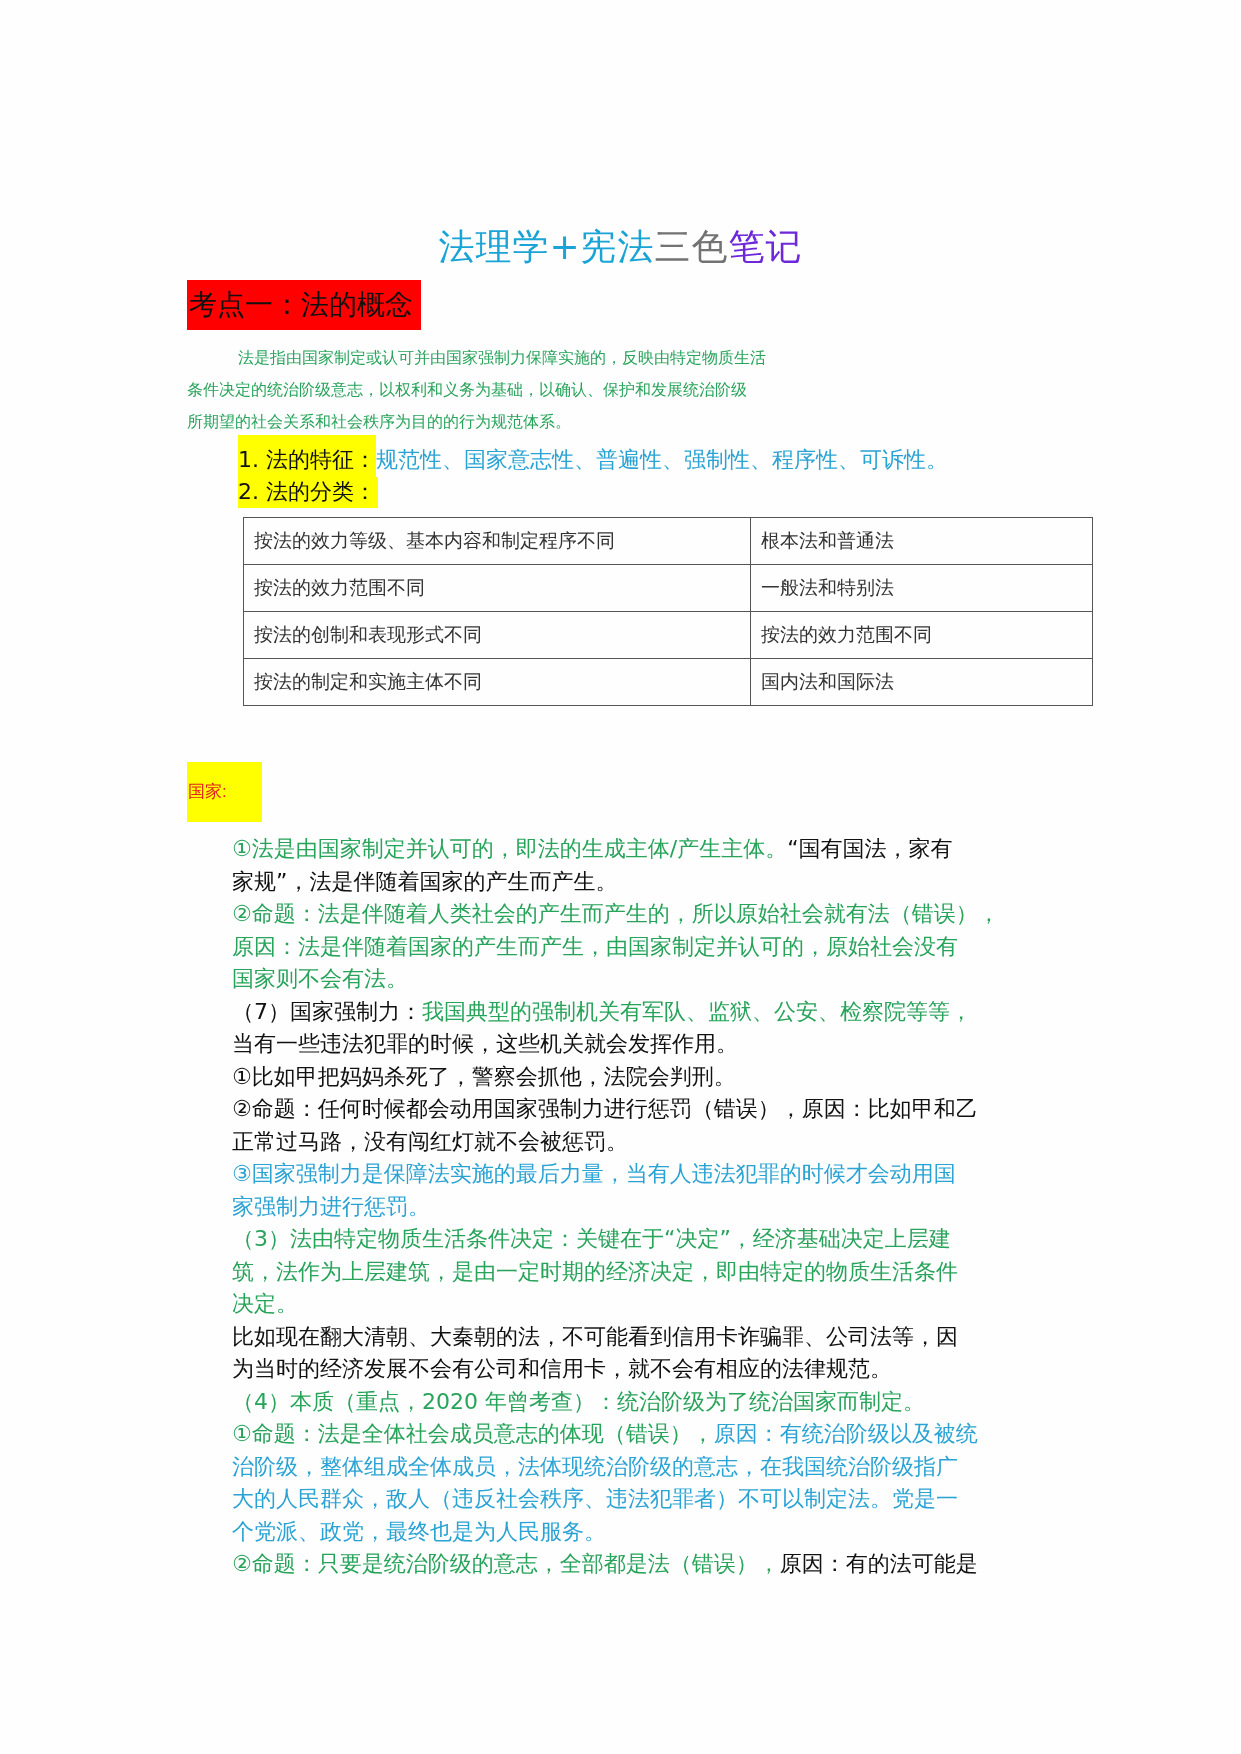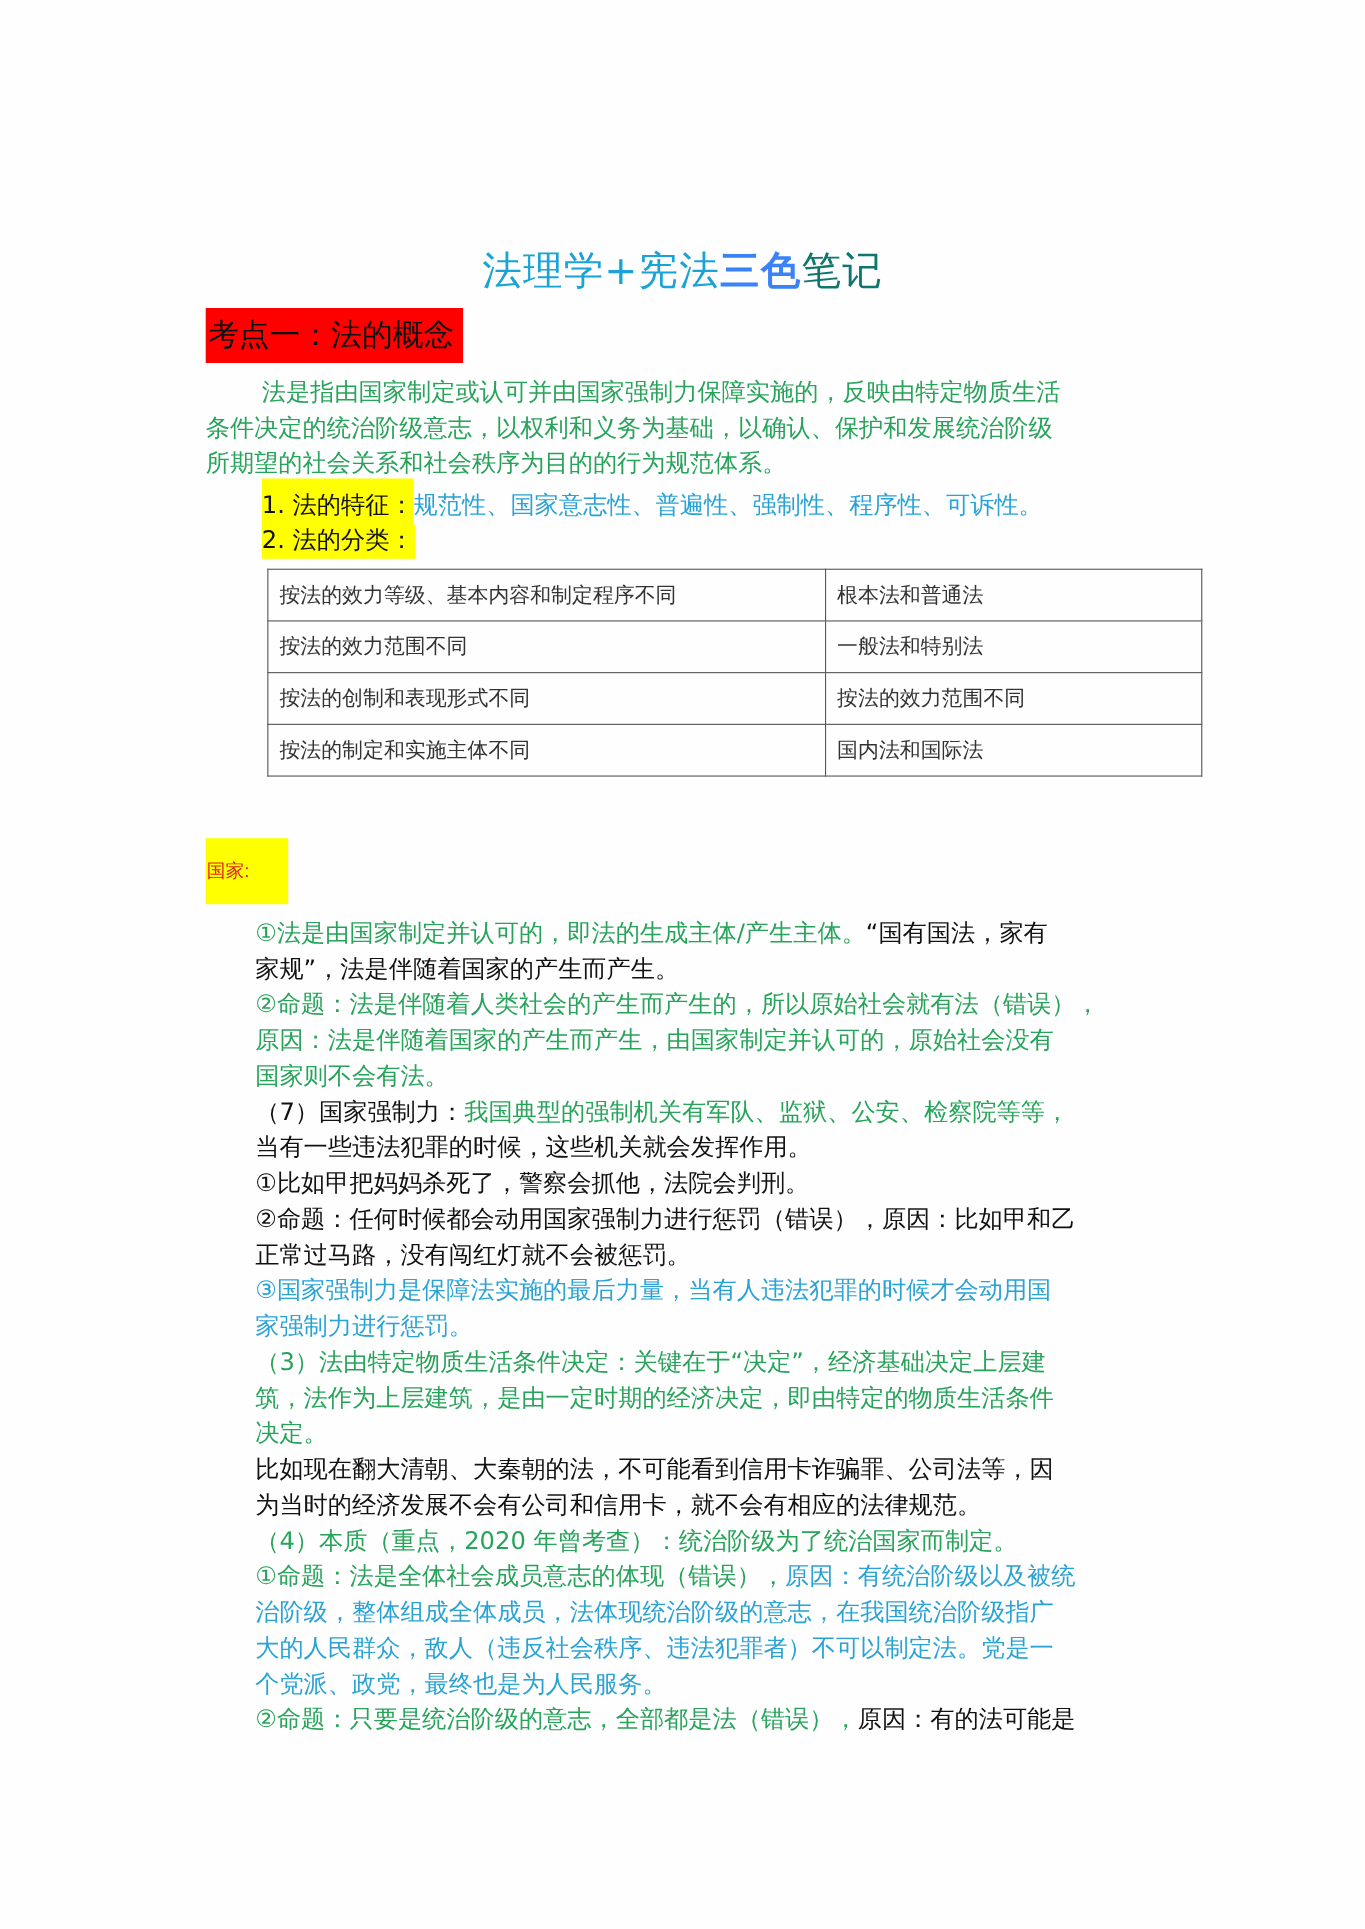--- a/index.html
+++ b/index.html
@@ -1,28 +1,28 @@
 <!DOCTYPE html>
 <html><head>
 <meta charset="utf-8">
 <style>
   html, body { margin: 0; padding: 0; background: #fefefe; }
   body { width: 1241px; height: 1754px; position: relative; overflow: hidden;
          font-family: "DejaVu Sans", "Liberation Sans", sans-serif; }
   .title { position: absolute; top: 222px; left: 0; width: 1241px; text-align: center;
            font-size: 36px; line-height: 50px; letter-spacing: 1px; }
   .c-blue { color: #1aa3d6; }
-  .c-green { color: #3b82f6; font-weight: bold; }
-  .c-red { color: #0f766e; }
+  .c-green { color: #737373; }
+  .c-red { color: #6d28d9; }
   .c-black { color: #111; }
   .c-textgreen { color: #27a35a; }
   .c-textblue { color: #2aa3d4; }
   .heading-red { position: absolute; left: 187px; top: 280px; width: 234px; height: 50px;
                  background: #ff0000; color: #111; font-size: 28px; line-height: 50px; padding-left: 2px; box-sizing: border-box; }
-  .para { position: absolute; font-size: 22px; line-height: 32.5px; }
+  .para { position: absolute; font-size: 16px; line-height: 32.5px; font-family: Liberation Serif, serif; }
   .feat { position: absolute; left: 238px; top: 444px; font-size: 22px; line-height: 32px; }
   .feat .lbl { background: #ffff00; color: #111; padding: 12px 0; }
   .cls { position: absolute; left: 238px; top: 476px; font-size: 22px; line-height: 32px; }
   .cls .lbl { background: #ffff00; color: #111; padding: 2px 2px 4px 0; }
   table.ctable { position: absolute; left: 243px; top: 517px; width: 850px; border-collapse: collapse;
                  font-family: "DejaVu Serif", "Liberation Serif", serif; font-size: 19px; color: #333; }
   table.ctable td { border: 1.5px solid #555; height: 46px; padding: 0 10px; vertical-align: middle; }
   table.ctable td.c1 { width: 486px; }
   .guojia { position: absolute; left: 187px; top: 762px; width: 75px; height: 60px; background: #ffff00;
             color: #e02020; font-size: 17px; line-height: 60px; padding-left: 1px; box-sizing: border-box;

